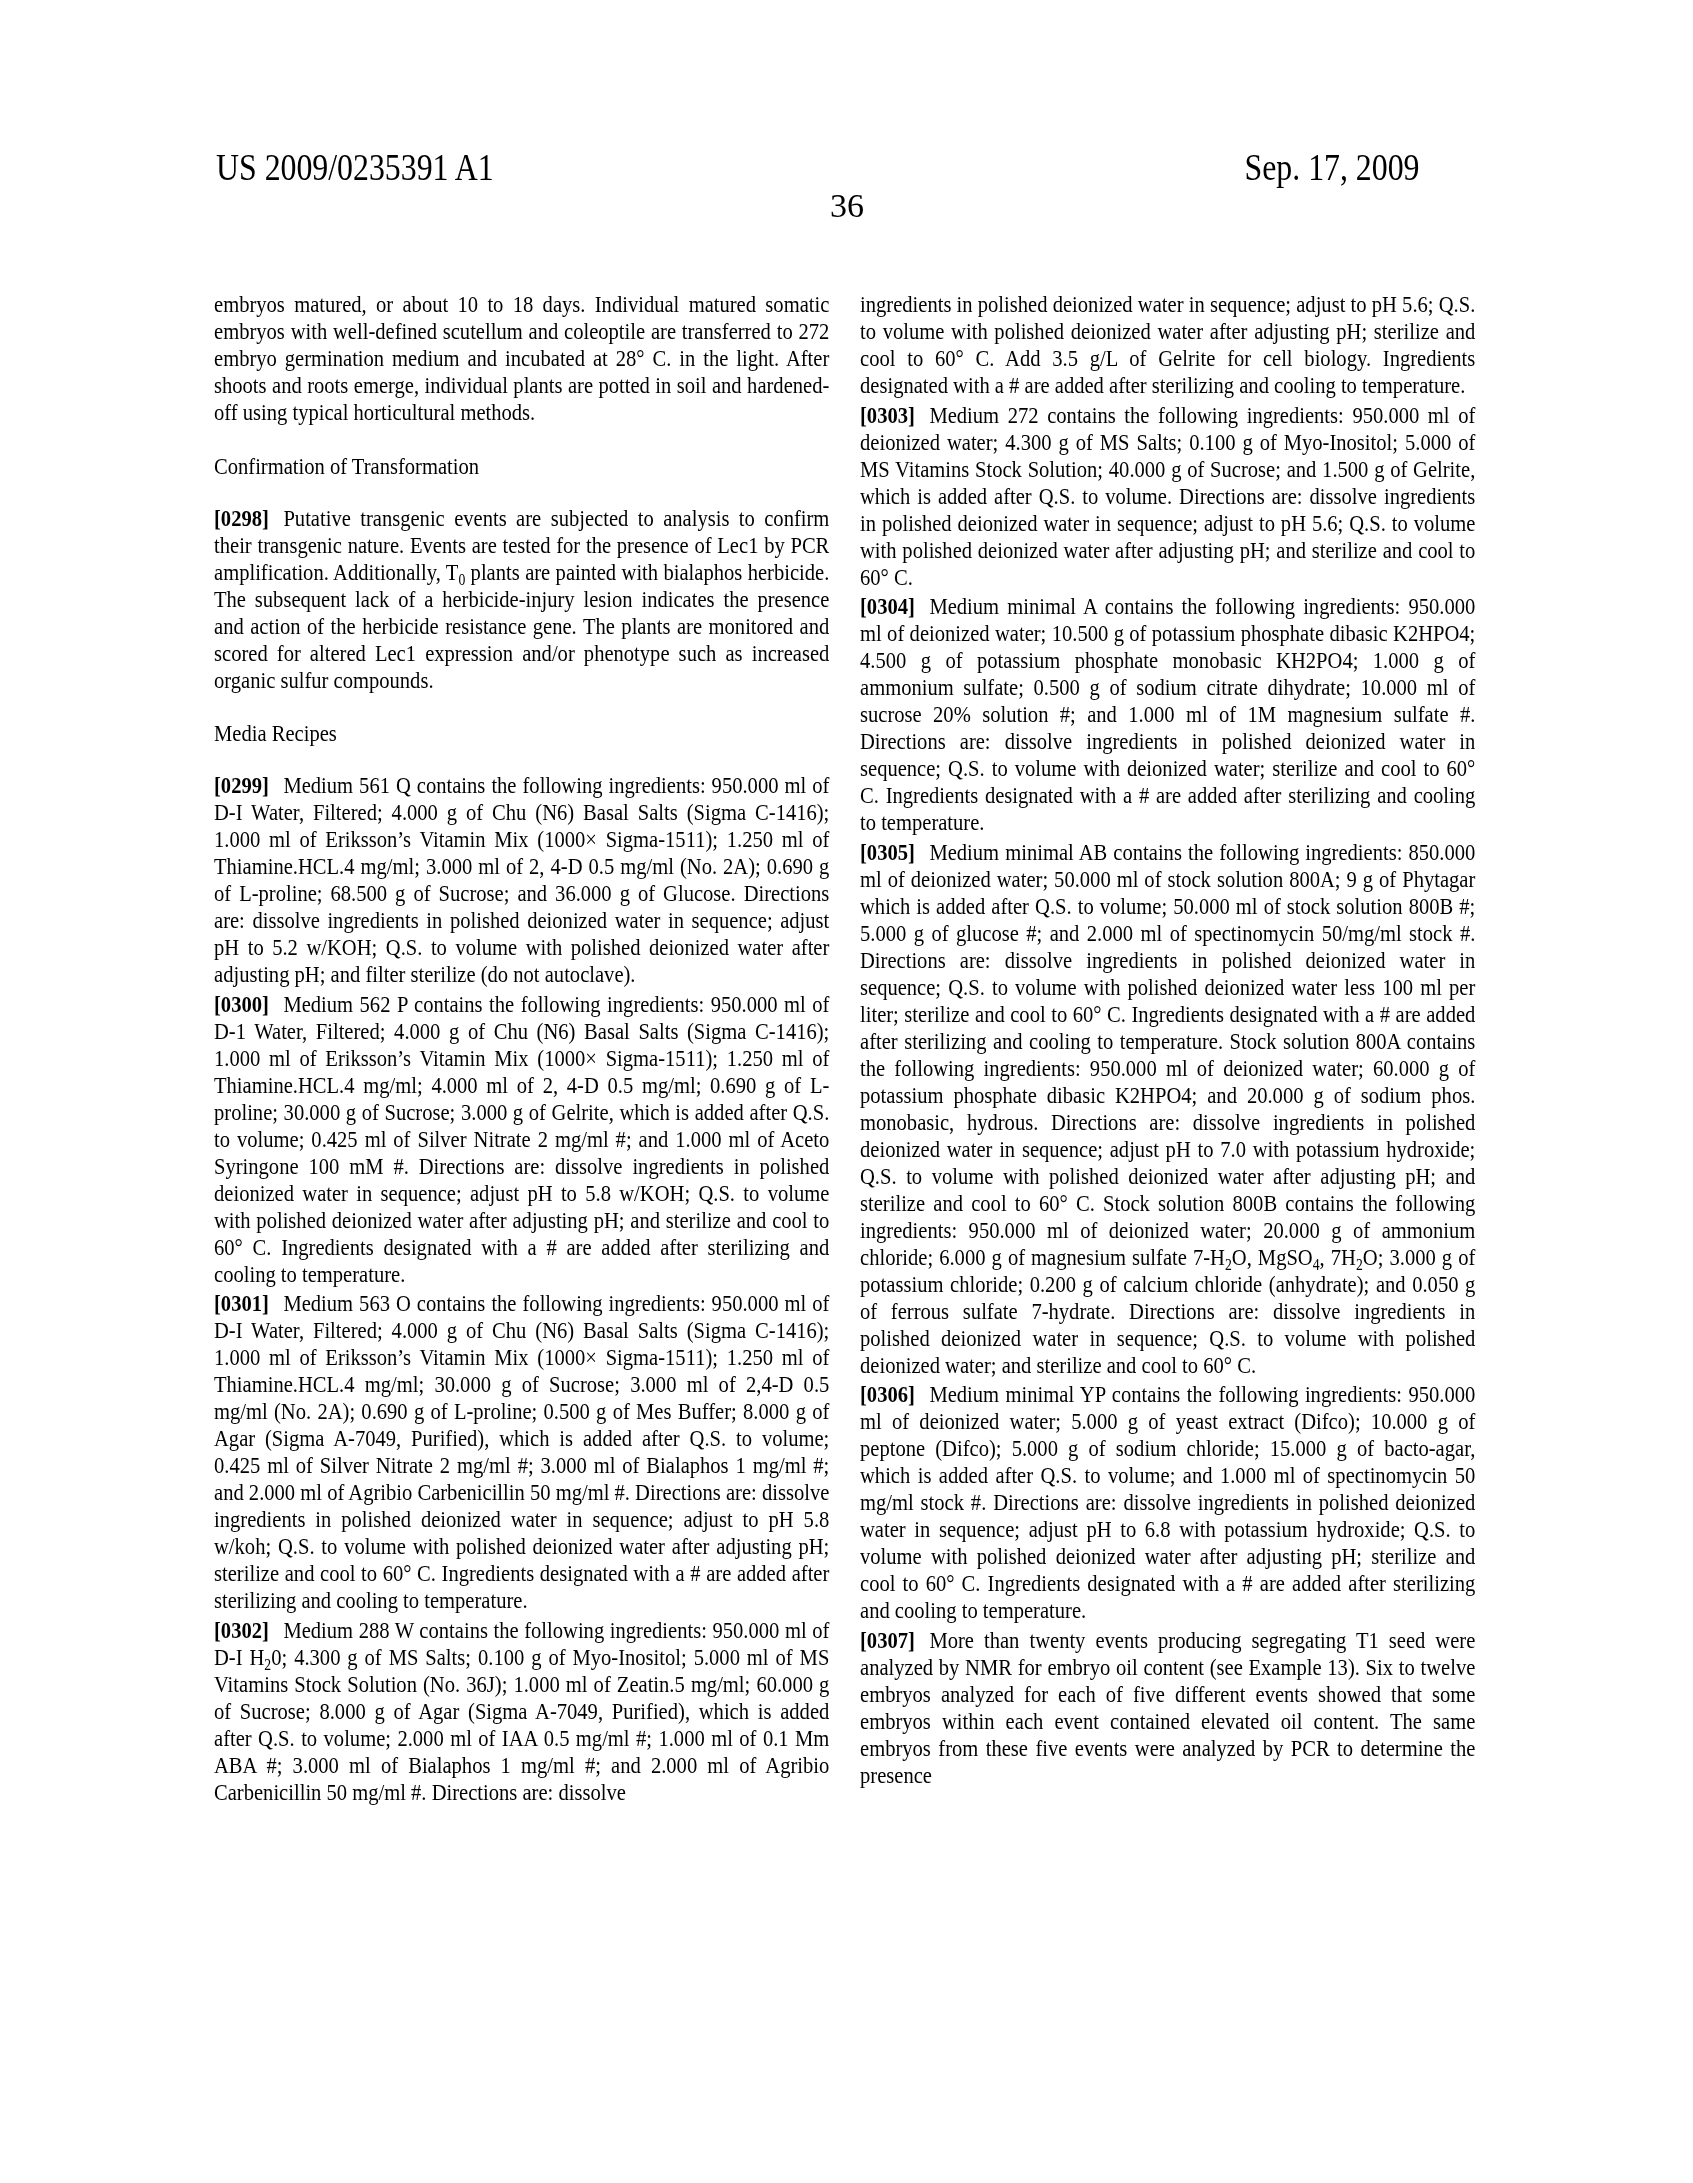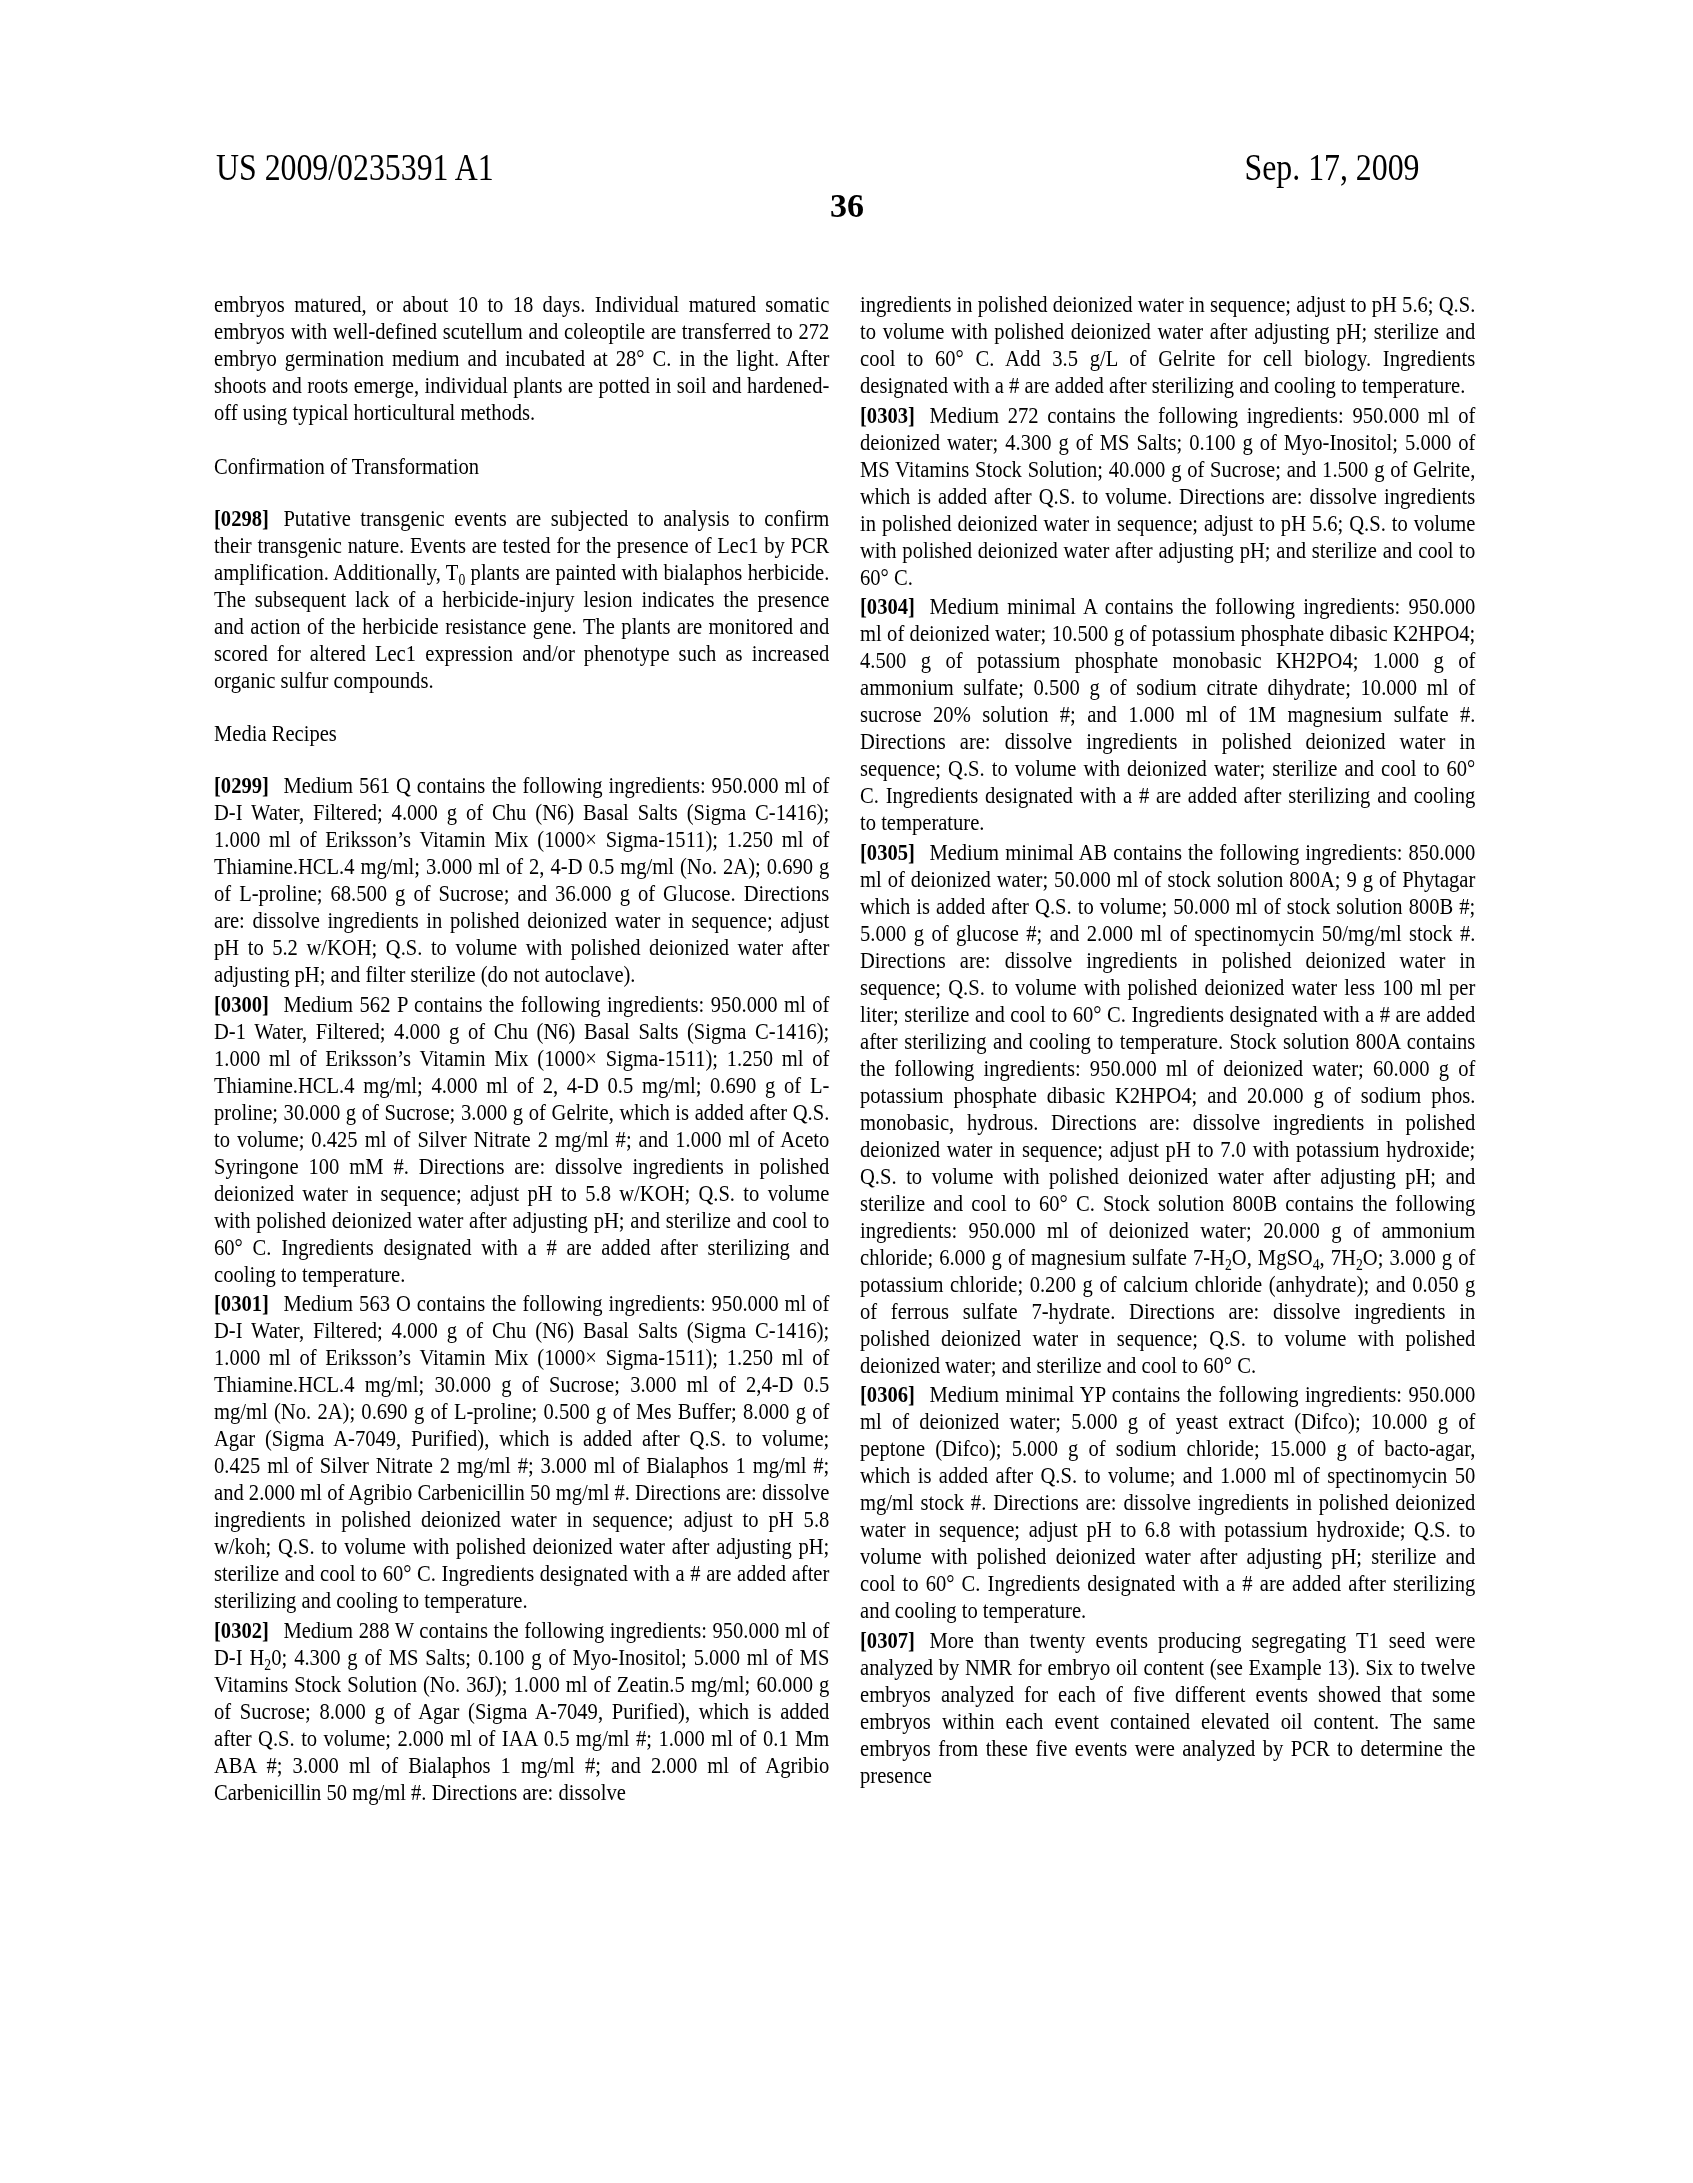--- a/index.html
+++ b/index.html
@@ -1,20 +1,20 @@
 <!DOCTYPE html>
 <html style="font-size:10.6px"><head>
 <meta charset="utf-8">
 <style>
   html, body { margin: 0; padding: 0; background: #ffffff; }
   body { width: 1694px; height: 2183px; position: relative; overflow: hidden; color: #000; font-family: "Liberation Serif", serif; }
   .hdr { position: absolute; top: 147px; font-size: 37px; line-height: 42px; transform: scaleX(0.86); white-space: nowrap; }
   #pub-number { left: 216px; transform-origin: left center; }
   #pub-date { right: 275px; transform-origin: right center; }
-  #page-num { position: absolute; top: 185px; left: 0; width: 100%; text-align: center; font-size: 34px; line-height: 42px; font-weight: bold; }
+  #page-num { position: absolute; top: 185px; left: 0; width: 100%; text-align: center; font-size: 34px; line-height: 42px; }
   .col { position: absolute; top: 291px; width: 718px; transform: scaleX(0.857); transform-origin: left top; font-size: 24px; line-height: 27px; text-align: justify; hyphens: manual; }
   #col-left { left: 214px; }
   #col-right { left: 860px; }
   .col p { margin: 0; }
   .col p.para { margin-top: 2.6px; }
   .col p.heading { margin: 26.5px 0 25px 0; text-align: left; }
   .pnum { font-weight: bold; margin-right: 17px; }
   sub { font-size: 16px; vertical-align: -5.3px; line-height: 0; }
 </style>
 </head>

